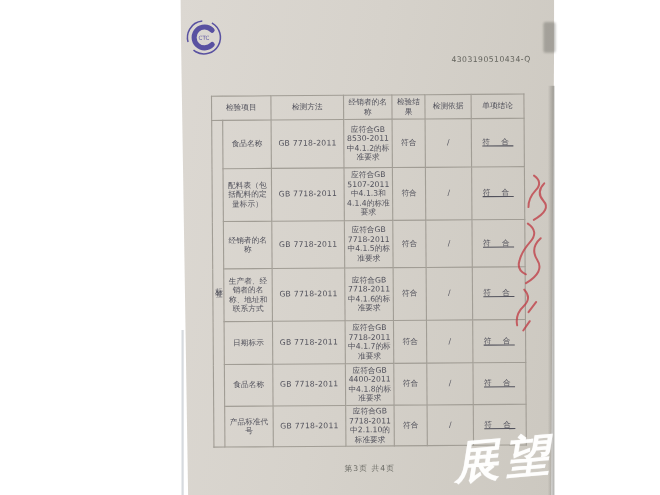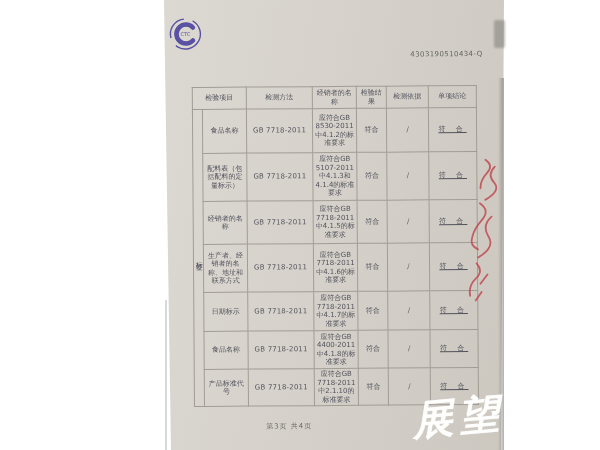--- a/index.html
+++ b/index.html
@@ -28,21 +28,21 @@
             vertical-align:middle;font-weight:normal;color:#52525c;font-size:7px;
             line-height:8.5px;overflow:hidden;}
   td.narrow{writing-mode:vertical-rl;letter-spacing:2px;font-size:6.5px;color:#5a5a62;padding:0;}
   td.item{font-size:6.5px;line-height:8px;}
   td.method{font-size:6.5px;letter-spacing:.2px;white-space:nowrap;}
   td.requirement{font-size:6.2px;line-height:7.6px;}
   td.result{font-size:7px;}
   td.basis{font-size:7px;}
   td.conclusion{font-size:7px;letter-spacing:4px;text-decoration:underline;}
   
-  .footer{position:absolute;left:230px;top:421px;width:140px;
+  .footer{position:absolute;left:230px;top:421px;width:140px;text-align:center;
           color:#6b6b65;font-size:7px;letter-spacing:1px;}
   
   .red-scribble{position:absolute;left:434px;top:156px;width:34px;height:150px;}
   
   .watermark{position:absolute;left:378px;top:384px;width:230px;
              font-size:41px;font-weight:bold;font-style:italic;
              color:rgba(255,255,255,.93);letter-spacing:5px;transform:rotate(-5deg);
              text-shadow:0 0 1px rgba(255,255,255,.55);white-space:nowrap;}
 </style>
 </head>

